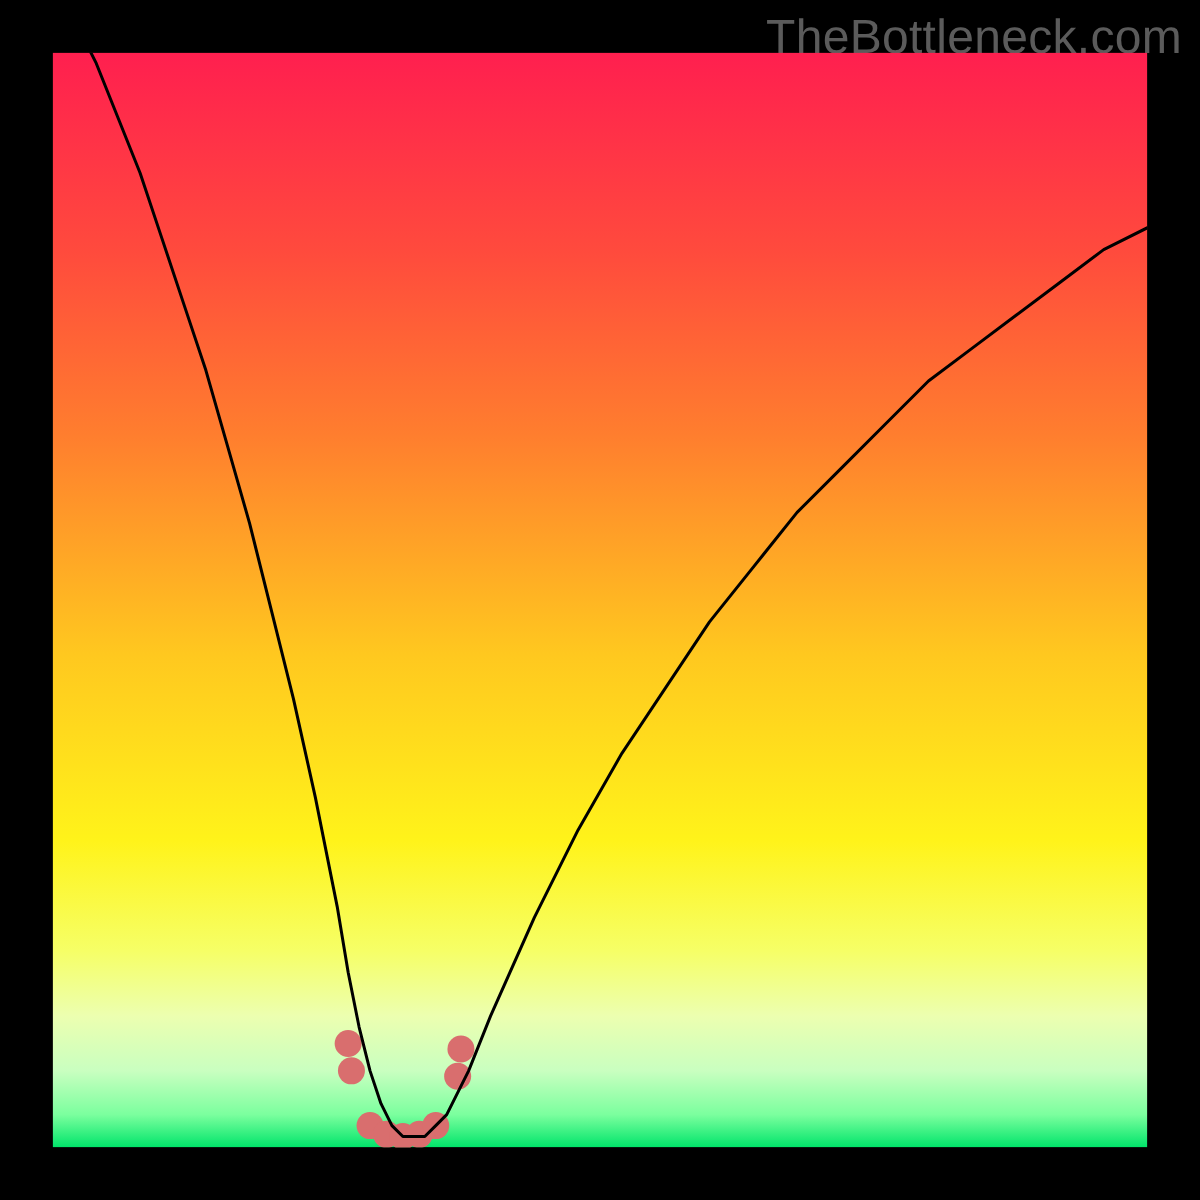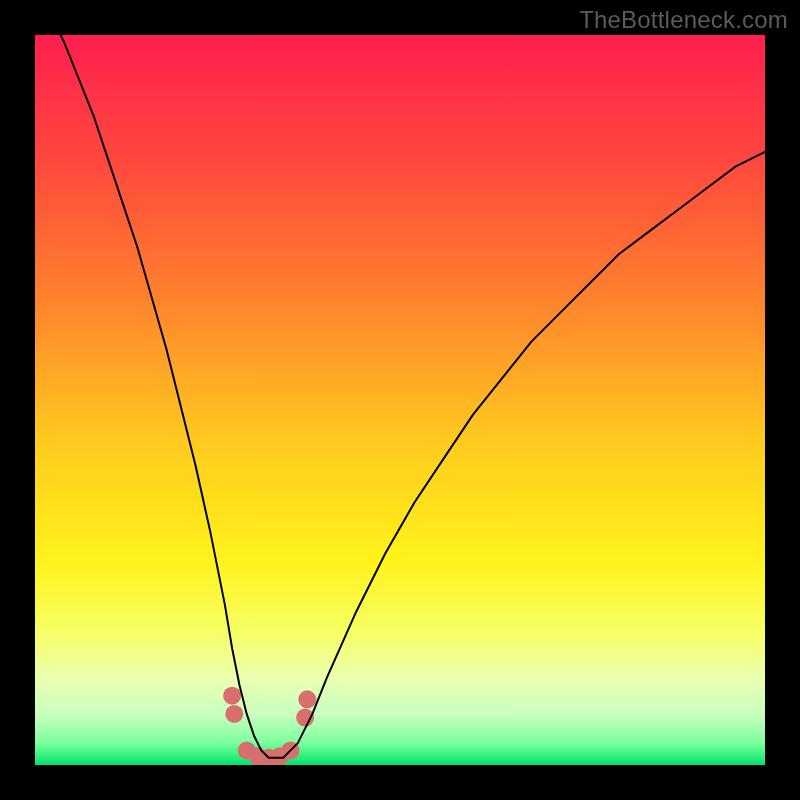--- a/index.html
+++ b/index.html
@@ -33,21 +33,21 @@
     position: absolute;
     inset: 0;
     width: 100%;
     height: 100%;
     overflow: visible;
   }
   .watermark {
     position: absolute;
     top: 6px;
     right: 12px;
-    font-size: 24px;
+    font-size: 32px;
     color: #5b5b5b;
     letter-spacing: 0.2px;
     font-weight: 400;
   }
 </style>
 </head>
 <body>
 
 <div class="frame">
   <div class="watermark">TheBottleneck.com</div>

